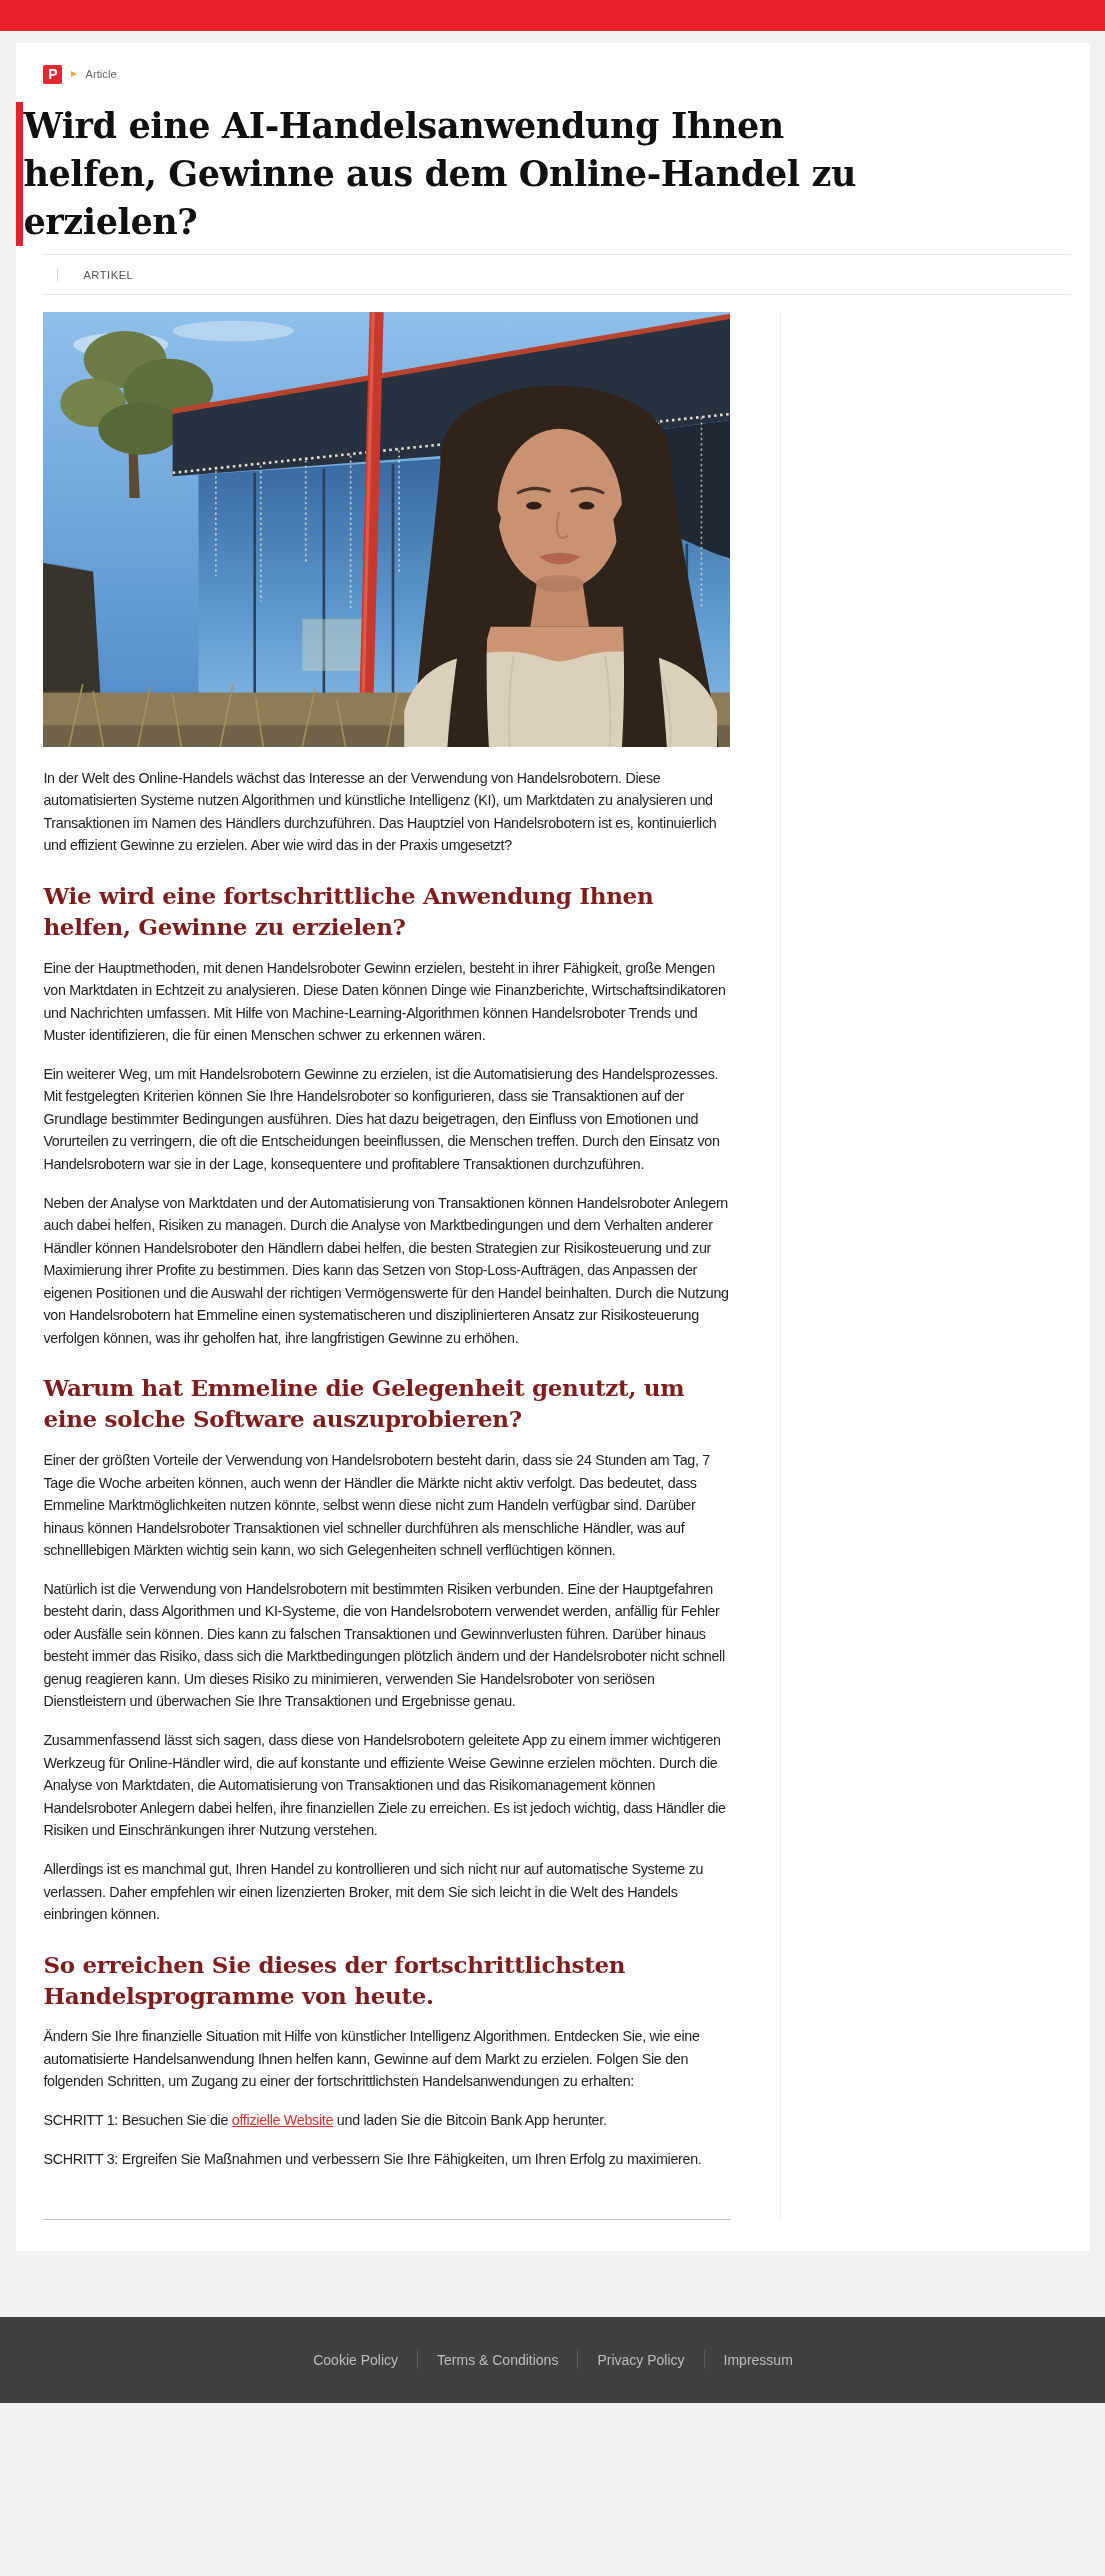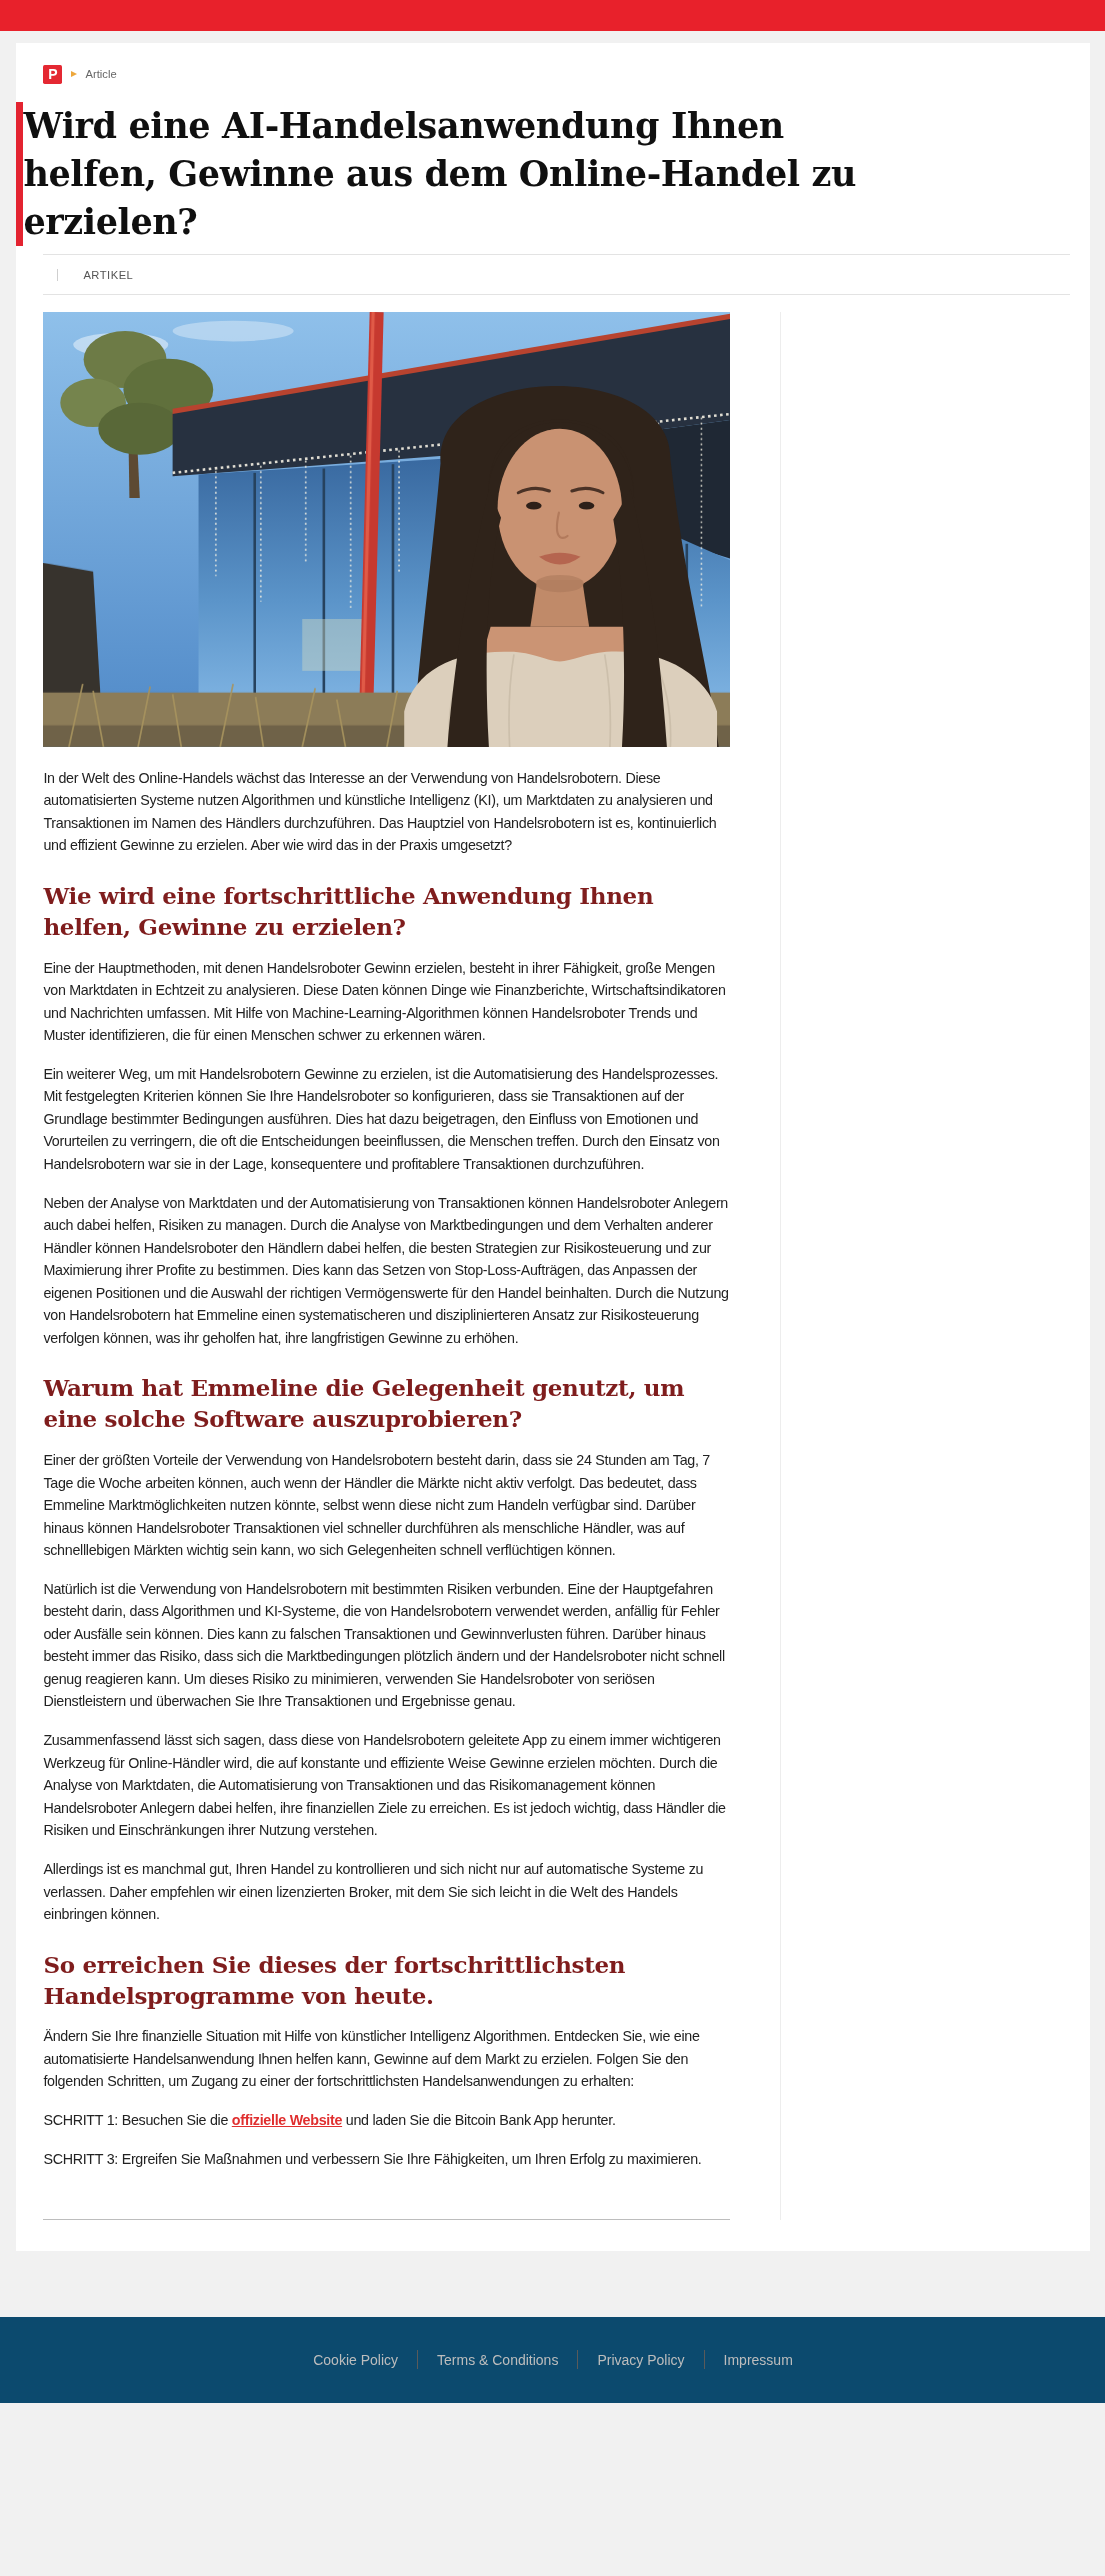--- a/index.html
+++ b/index.html
@@ -29,25 +29,25 @@
   .sidebar{flex:1;min-height:173px;}
 
   .photo-frame{width:687px;height:435px;display:block;}
 
   .article-col p{font-size:14.3px;line-height:22.5px;letter-spacing:-0.3px;margin:0 0 16.4px 0;color:#222;}
   .article-col p.first{margin-top:20px;}
 
   h2.section-heading{font-family:"DejaVu Serif",serif;font-weight:700;color:#7f1d1d;
     font-size:23px;line-height:31px;margin:23px 0 14.7px 0;letter-spacing:-0.3px;}
 
-  a.red-link{color:#e02f2f;font-weight:bold;text-decoration:underline;cursor:pointer;}
+  a.red-link{color:#e02f2f;font-weight:normal;text-decoration:underline;cursor:pointer;}
 
   hr.end-rule{border:none;border-top:0.9px solid #bdbdbd;margin:48px 0 0 0;}
 
-  .footer{margin-top:66px;background:#0c4a6e;height:86px;display:flex;align-items:center;justify-content:center;}
+  .footer{margin-top:66px;background:#404040;height:86px;display:flex;align-items:center;justify-content:center;}
   .footer-links{display:flex;align-items:center;}
   .footer-links a{color:#bdbdbd;font-size:14px;text-decoration:none;padding:1.7px 19px;cursor:pointer;}
   .footer-links a:not(:last-child){border-right:0.9px solid #5a5a5a;}
 </style>
 </head>
 <body>
 
 <div class="topbar"></div>
 
 <div class="card">

